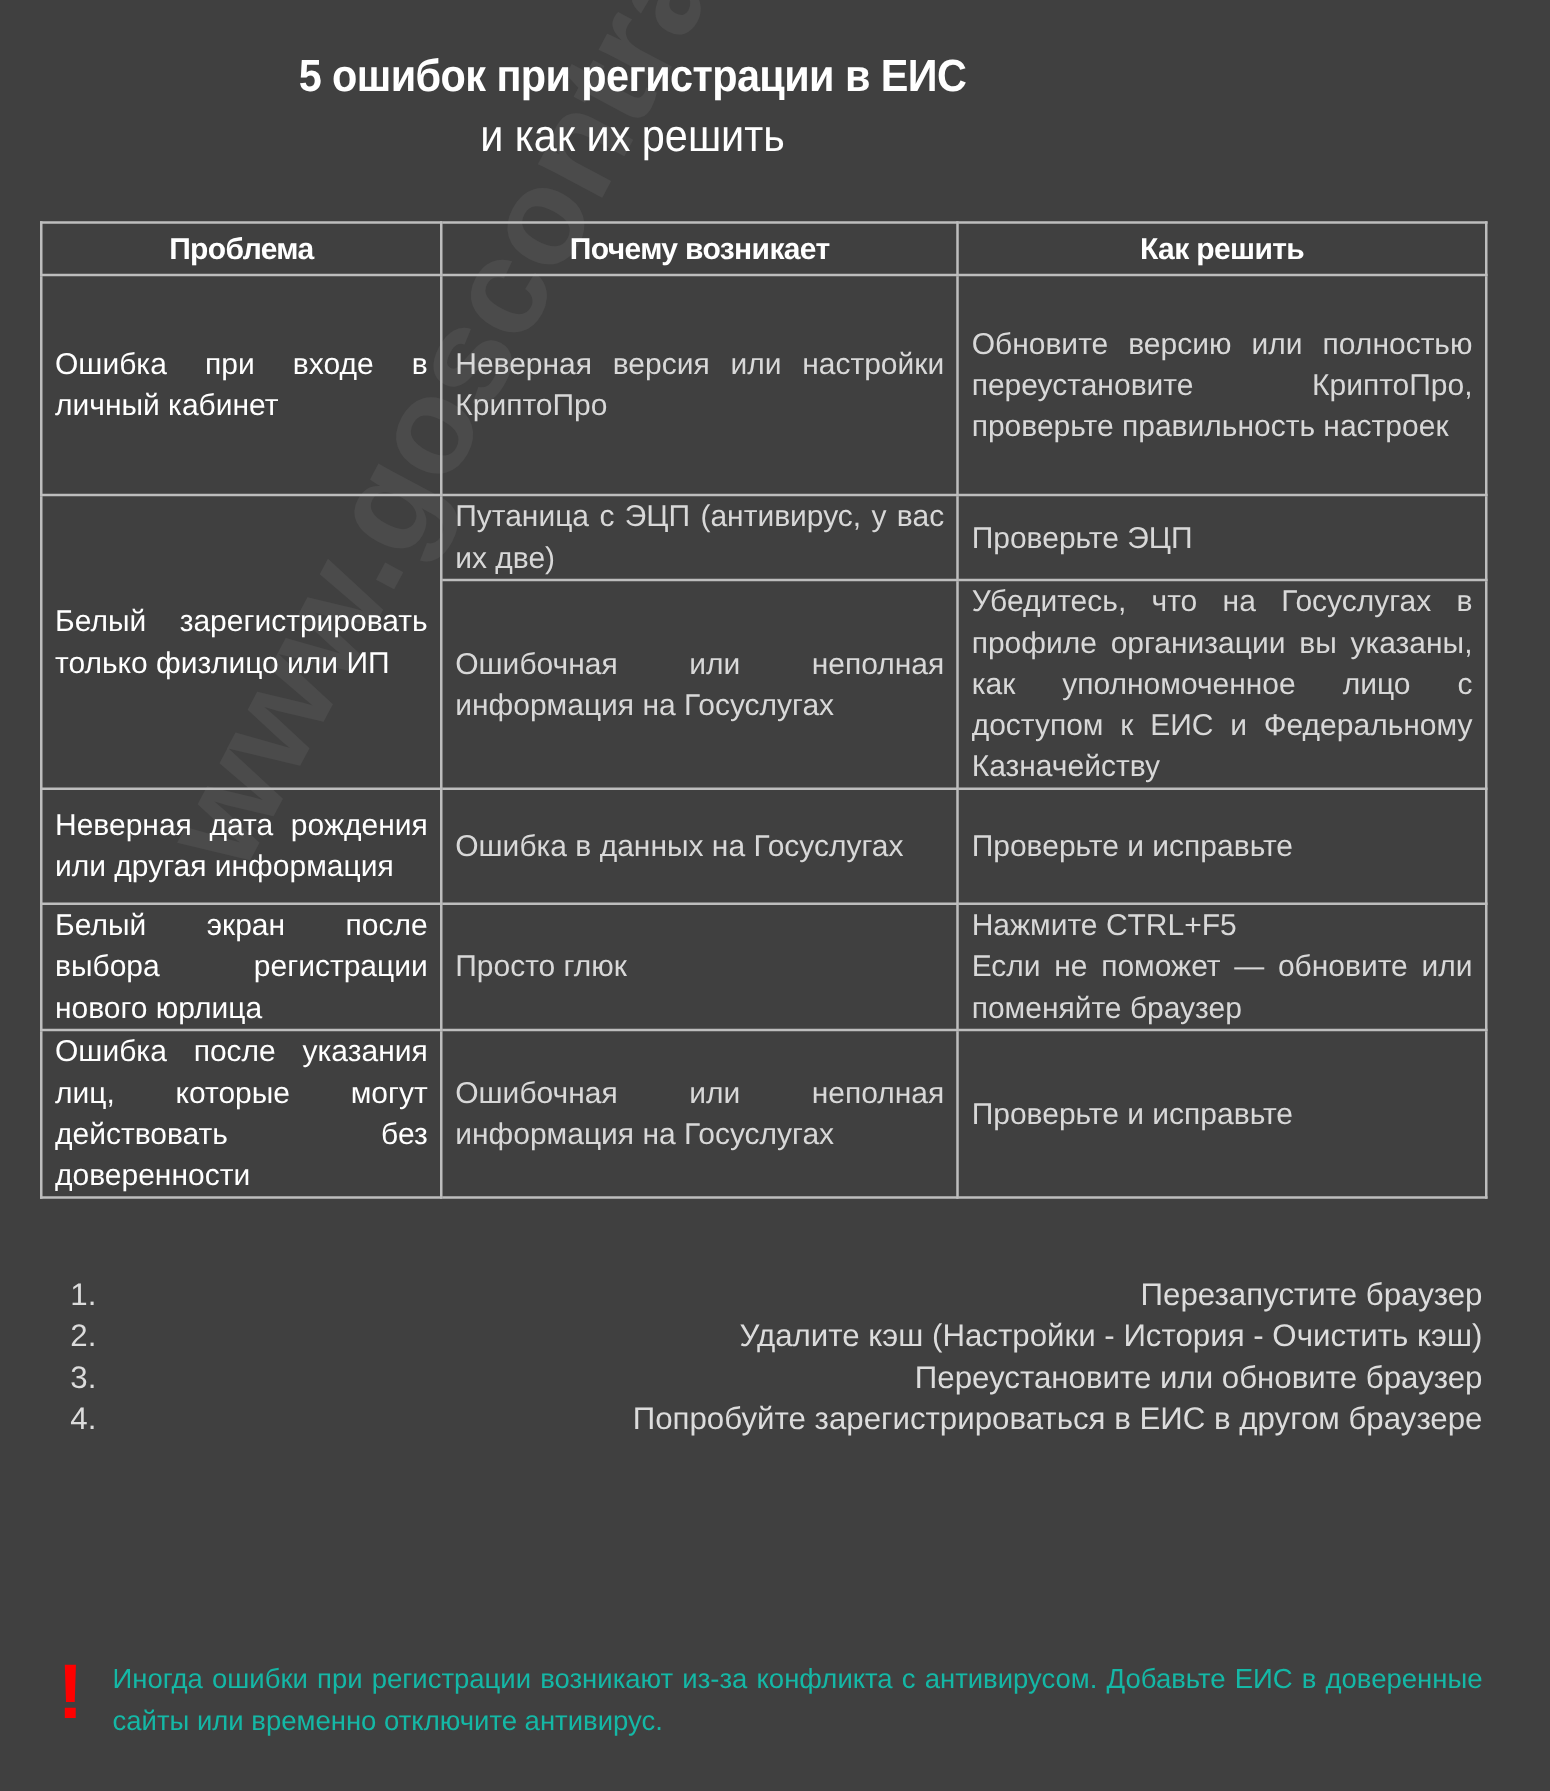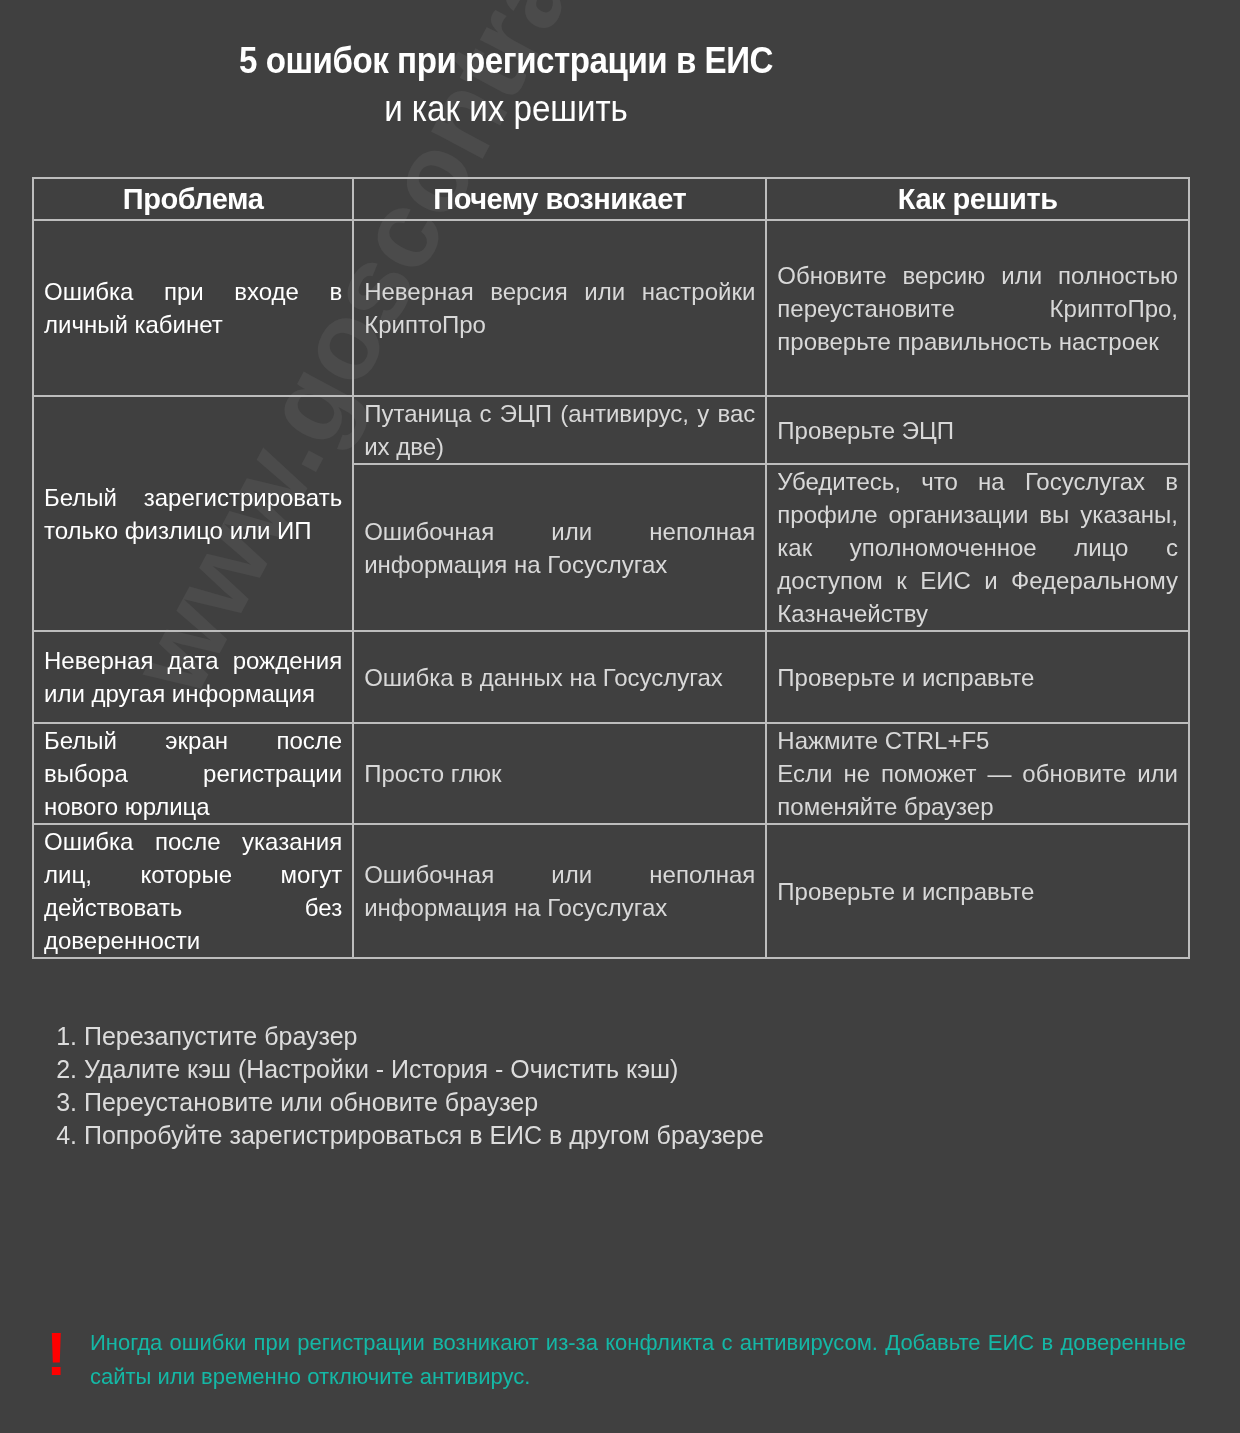--- a/index.html
+++ b/index.html
@@ -27,21 +27,21 @@
     table-layout: fixed;
   }
   table.main td, table.main th {
     border: 2px solid #bdbdbd;
     padding: 0 10px;
     vertical-align: middle;
     font-size: 24px; line-height: 33px;
     text-align: justify; text-align-last: left;
   }
   table.main th {
-    font-size: 29px; font-weight: bold; color: #ffffff;
+    font-size: 24px; font-weight: bold; color: #ffffff;
     text-align: center; text-align-last: center; height: 40px;
     letter-spacing: -0.5px;
   }
   td.problem { color: #ffffff; }
   td.cause, td.solution { color: #d8d8d8; }
   .col1 { width: 303px; }
   .col2 { width: 391px; }
   .col3 { width: 400px; }
 
   .watermark {
@@ -50,21 +50,21 @@
     color: rgba(255,255,255,0.06);
     transform: rotate(-62deg); transform-origin: left center;
     white-space: nowrap; pointer-events: none;
   }
 
   .help {
     position: absolute; top: 1020px; left: 46px; width: 1140px;
     font-size: 25px; line-height: 33px; color: #dcdcdc;
   }
   .help-title { color: #ff0000; }
-  .help ol { margin: 0; padding: 0 0 0 38px; }
+  .help ol { margin: 0; padding: 0 0 0 38px; text-align: right; }
   .help li { padding-left: 0; }
 
   .warning {
     position: absolute; top: 1326px; left: 46px; width: 1140px;
     display: flex; align-items: flex-start;
   }
   .excl {
     color: #ff0000; font-size: 62px; font-weight: bold;
     width: 44px; line-height: 60px; margin-top: -2px;
   }

